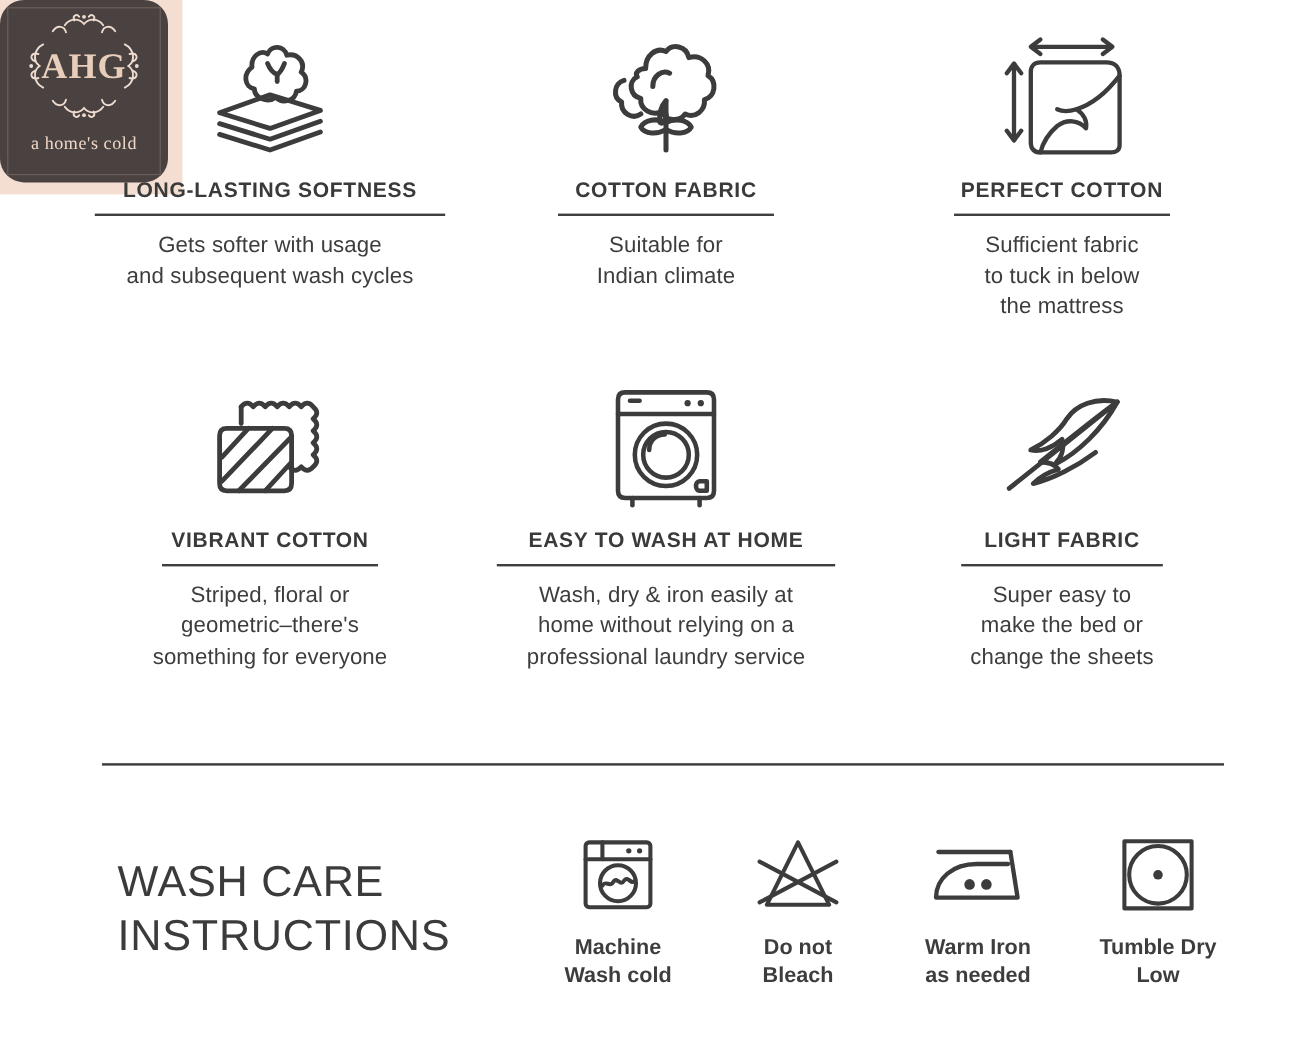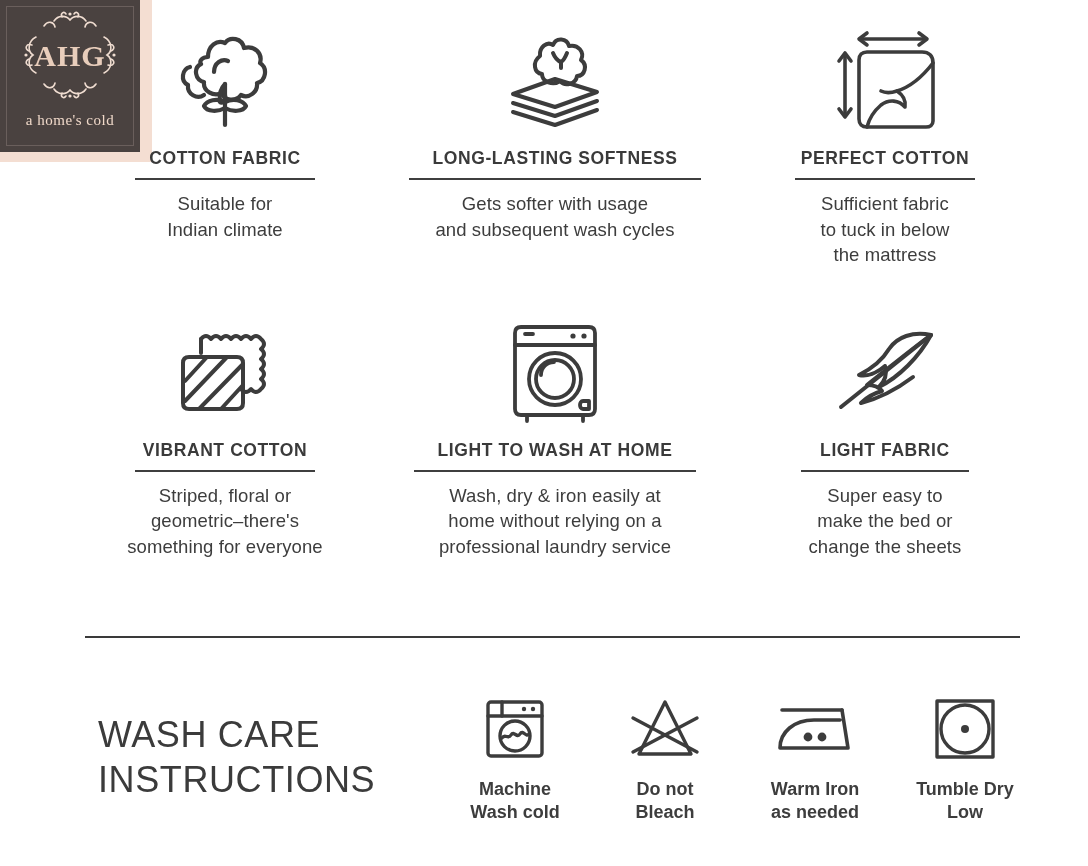--- a/index.html
+++ b/index.html
@@ -33,20 +33,21 @@
     left: 0;
     top: 0;
     width: 140px;
     height: 152px;
     background: #4a4240;
     box-sizing: border-box;
     display: flex;
     flex-direction: column;
     align-items: center;
     justify-content: flex-start;
+    border-radius: 20px;
   }
   .logo-inner-frame {
     position: absolute;
     left: 6px;
     top: 6px;
     right: 6px;
     bottom: 6px;
     border: 1px solid #6a5f5c;
     pointer-events: none;
   }
@@ -225,50 +226,50 @@
     <div class="logo-tagline">a home's cold</div>
   </div>
 </div>
 
 <div class="features">
 
   <div class="feature-row row1">
 
     <div class="feature-cell">
       <div class="feature-icon">
+        <svg width="116" height="112" viewBox="0 0 116 112" fill="none" stroke="#3c3c3c" stroke-width="4" stroke-linecap="round" stroke-linejoin="round">
+          <path d="M43 33 C42 24, 50 18, 56 22 C59 14, 70 15, 72 23 C81 21, 88 29, 84 37 C91 42, 88 53, 80 53 C79 61, 68 64, 63 58 C56 63, 45 59, 45 51 C37 50, 35 39, 43 33 Z"></path>
+          <path d="M56 30 C58 35, 61 38, 64 39"></path>
+          <path d="M70 30 C68 35, 66 38, 64 39"></path>
+          <path d="M64 39 L64 45"></path>
+          <path d="M58 56 L16 71 L58 84 L100 69 Z"></path>
+          <path d="M16 80 L58 93 L100 78"></path>
+          <path d="M16 89 L58 102 L100 87"></path>
+        </svg>
+      </div>
+      <div class="feature-title">LONG-LASTING SOFTNESS</div>
+      <div class="feature-rule" style="width: 292px;"></div>
+      <div class="feature-desc">Gets softer with usage<br>and subsequent wash cycles</div>
+    </div>
+
+    <div class="feature-cell">
+      <div class="feature-icon">
         <svg width="110" height="108" viewBox="0 0 110 108" fill="none" stroke="#3c3c3c" stroke-width="4.2" stroke-linecap="round" stroke-linejoin="round">
           <path d="M38 32 C38 21, 47 14, 55 18 C60 11, 72 13, 74 23 C84 20, 93 28, 90 38 C98 43, 96 56, 87 58 C88 67, 79 74, 71 70 C66 77, 54 76, 52 68 C43 72, 33 66, 34 57 C25 55, 23 43, 31 39 C29 36, 32 32, 38 32 Z"></path>
           <path d="M20 42 C12 44, 10 56, 18 60 C17 69, 27 75, 34 70"></path>
           <path d="M44 47 C44 38, 52 33, 58 36"></path>
           <path d="M55 59 L55 100"></path>
           <path d="M55 59 C51 63, 49 70, 50 77 C52 79, 56 76, 55 70"></path>
           <path d="M55 77 C47 73, 37 75, 34 81 C37 87, 48 87, 55 83"></path>
           <path d="M55 77 C63 73, 73 75, 76 81 C73 87, 62 87, 55 83"></path>
         </svg>
       </div>
       <div class="feature-title">COTTON FABRIC</div>
       <div class="feature-rule" style="width: 180px;"></div>
       <div class="feature-desc">Suitable for<br>Indian climate</div>
-    </div>
-
-    <div class="feature-cell">
-      <div class="feature-icon">
-        <svg width="116" height="112" viewBox="0 0 116 112" fill="none" stroke="#3c3c3c" stroke-width="4" stroke-linecap="round" stroke-linejoin="round">
-          <path d="M43 33 C42 24, 50 18, 56 22 C59 14, 70 15, 72 23 C81 21, 88 29, 84 37 C91 42, 88 53, 80 53 C79 61, 68 64, 63 58 C56 63, 45 59, 45 51 C37 50, 35 39, 43 33 Z"></path>
-          <path d="M56 30 C58 35, 61 38, 64 39"></path>
-          <path d="M70 30 C68 35, 66 38, 64 39"></path>
-          <path d="M64 39 L64 45"></path>
-          <path d="M58 56 L16 71 L58 84 L100 69 Z"></path>
-          <path d="M16 80 L58 93 L100 78"></path>
-          <path d="M16 89 L58 102 L100 87"></path>
-        </svg>
-      </div>
-      <div class="feature-title">LONG-LASTING SOFTNESS</div>
-      <div class="feature-rule" style="width: 292px;"></div>
-      <div class="feature-desc">Gets softer with usage<br>and subsequent wash cycles</div>
     </div>
 
     <div class="feature-cell">
       <div class="feature-icon">
         <svg width="116" height="116" viewBox="0 0 116 116" fill="none" stroke="#3c3c3c" stroke-width="3.6" stroke-linecap="round" stroke-linejoin="round">
           <path d="M34 18 L98 18"></path>
           <path d="M40 12 L32 18 L40 24"></path>
           <path d="M92 12 L100 18 L92 24"></path>
           <path d="M18 34 L18 94"></path>
           <path d="M12 40 L18 32 L24 40"></path>
@@ -314,21 +315,21 @@
           <circle cx="68" cy="19" r="2.6" fill="#3c3c3c" stroke="none"></circle>
           <circle cx="79" cy="19" r="2.6" fill="#3c3c3c" stroke="none"></circle>
           <circle cx="50" cy="62" r="26"></circle>
           <circle cx="50" cy="62" r="19"></circle>
           <path d="M36 58 C36 50, 42 45, 49 45"></path>
           <path d="M78 84 L84 84 L84 92 L78 92 C76 92, 75 90, 75 88 C75 86, 76 84, 78 84 Z"></path>
           <path d="M22 98 L22 104"></path>
           <path d="M78 98 L78 104"></path>
         </svg>
       </div>
-      <div class="feature-title">LIGHT TO WASH AT HOME</div>
+      <div class="feature-title">EASY TO WASH AT HOME</div>
       <div class="feature-rule" style="width: 282px;"></div>
       <div class="feature-desc">Wash, dry &amp; iron easily at<br>home without relying on a<br>professional laundry service</div>
     </div>
 
     <div class="feature-cell">
       <div class="feature-icon">
         <svg width="116" height="100" viewBox="0 0 116 100" fill="none" stroke="#3c3c3c" stroke-width="4" stroke-linecap="round" stroke-linejoin="round">
           <path d="M104 14 C92 36, 72 56, 52 66 C58 60, 60 52, 58 45 C50 52, 40 56, 32 54 C44 48, 56 38, 62 28 C70 16, 86 10, 104 14 Z"></path>
           <path d="M104 14 C82 30, 58 50, 40 64 C46 64, 52 66, 55 70 C48 72, 40 76, 34 82 C50 78, 70 68, 86 56"></path>
           <path d="M104 14 L14 86"></path>

